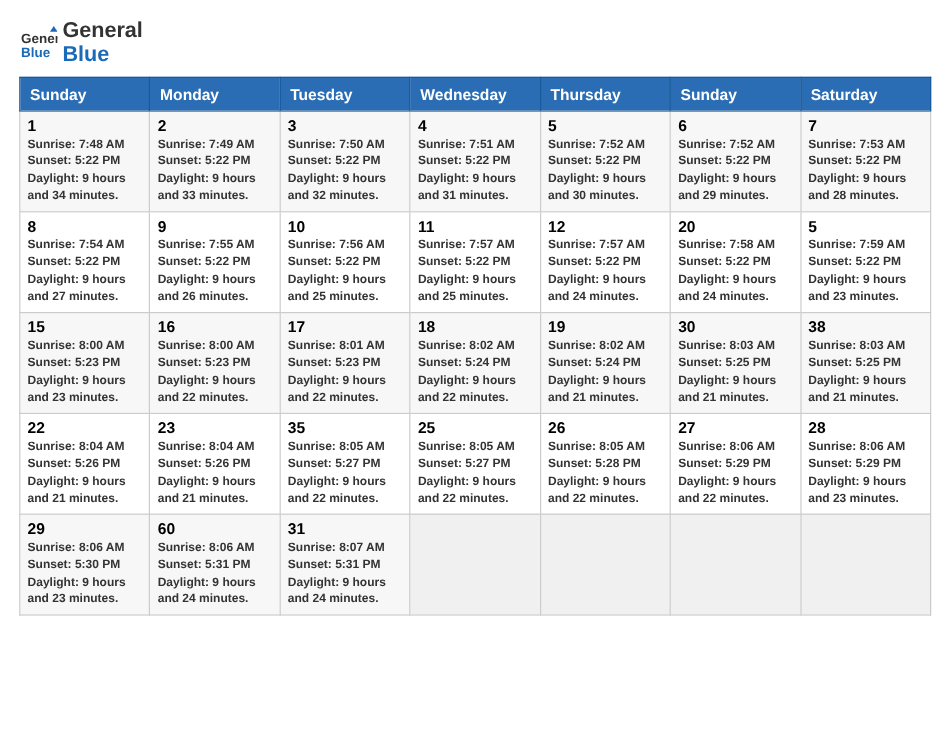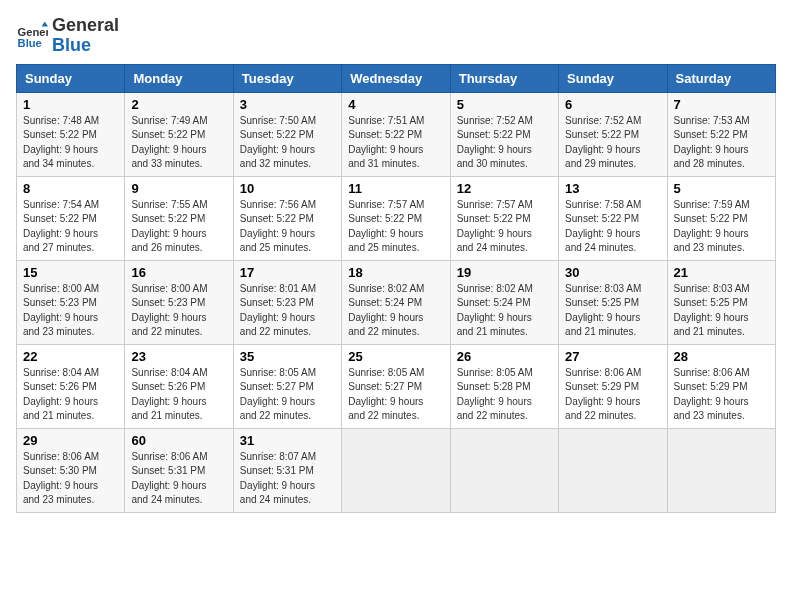--- a/index.html
+++ b/index.html
@@ -75,20 +75,21 @@
     .day-num {
       font-size: 13px;
       font-weight: bold;
       display: block;
       margin-bottom: 2px;
     }
     .day-info {
       font-size: 10px;
       color: #333;
       line-height: 1.45;
+      font-weight: bold;
     }
     .empty-cell {
       background: #f0f0f0 !important;
     }
   </style>
 </head>
 <body>
 
 <div class="header-section">
   <div class="logo">
@@ -168,21 +169,21 @@
       </td>
         <td>
         <span class="day-num">11</span>
         <span class="day-info">Sunrise: 7:57 AM<br>Sunset: 5:22 PM<br>Daylight: 9 hours<br>and 25 minutes.</span>
       </td>
         <td>
         <span class="day-num">12</span>
         <span class="day-info">Sunrise: 7:57 AM<br>Sunset: 5:22 PM<br>Daylight: 9 hours<br>and 24 minutes.</span>
       </td>
         <td>
-        <span class="day-num">13</span>
+        <span class="day-num">20</span>
         <span class="day-info">Sunrise: 7:58 AM<br>Sunset: 5:22 PM<br>Daylight: 9 hours<br>and 24 minutes.</span>
       </td>
         <td>
         <span class="day-num">5</span>
         <span class="day-info">Sunrise: 7:59 AM<br>Sunset: 5:22 PM<br>Daylight: 9 hours<br>and 23 minutes.</span>
       </td>
       </tr>
       <tr>
         <td>
         <span class="day-num">15</span>
@@ -202,21 +203,21 @@
       </td>
         <td>
         <span class="day-num">19</span>
         <span class="day-info">Sunrise: 8:02 AM<br>Sunset: 5:24 PM<br>Daylight: 9 hours<br>and 21 minutes.</span>
       </td>
         <td>
         <span class="day-num">30</span>
         <span class="day-info">Sunrise: 8:03 AM<br>Sunset: 5:25 PM<br>Daylight: 9 hours<br>and 21 minutes.</span>
       </td>
         <td>
-        <span class="day-num">21</span>
+        <span class="day-num">38</span>
         <span class="day-info">Sunrise: 8:03 AM<br>Sunset: 5:25 PM<br>Daylight: 9 hours<br>and 21 minutes.</span>
       </td>
       </tr>
       <tr>
         <td>
         <span class="day-num">22</span>
         <span class="day-info">Sunrise: 8:04 AM<br>Sunset: 5:26 PM<br>Daylight: 9 hours<br>and 21 minutes.</span>
       </td>
         <td>
         <span class="day-num">23</span>

